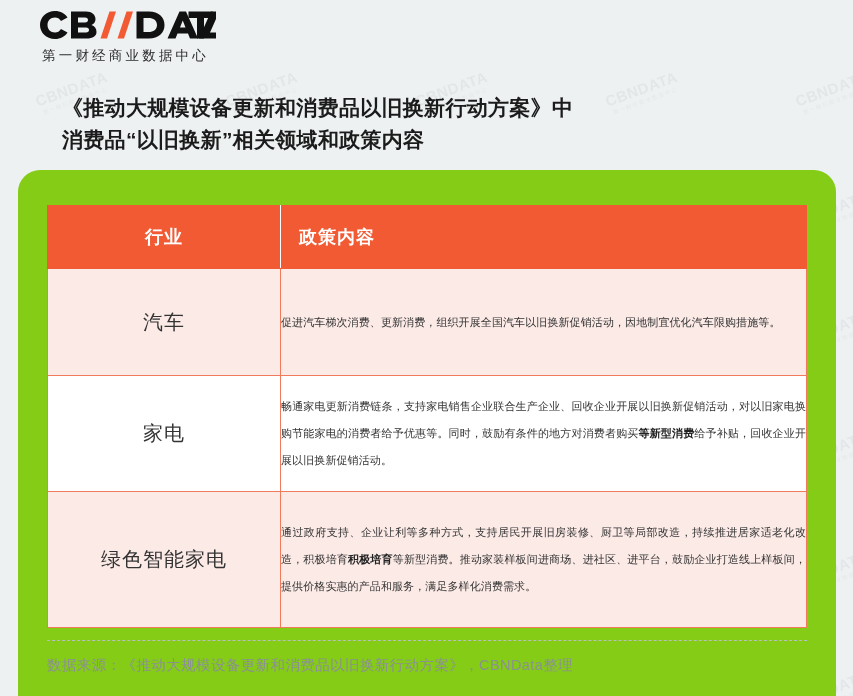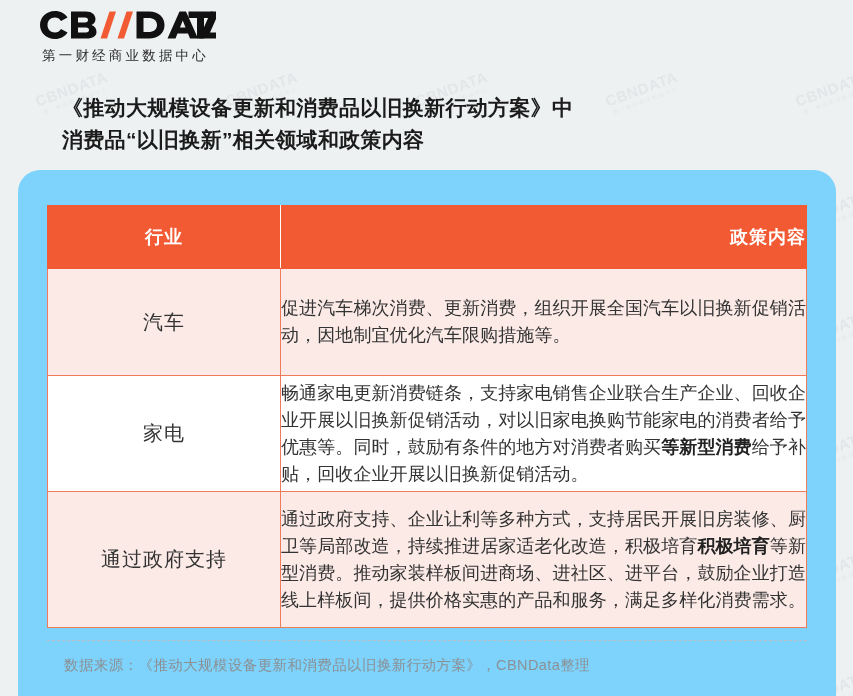--- a/index.html
+++ b/index.html
@@ -81,21 +81,21 @@
   }
   .title-block .line { display: block; white-space: nowrap; }
 
   
   .card {
     position: absolute;
     left: 18px;
     top: 170px;
     width: 818px;
     height: 526px;
-    background: #7dd3fc;
+    background: #84cc16;
     border-radius: 22px 22px 0 0;
     z-index: 10;
     box-shadow: 0 0 0 rgba(0,0,0,0);
   }
 
   
   .policy-table {
     position: absolute;
     left: 29px;
     top: 35px;
@@ -116,57 +116,57 @@
     font-weight: 700;
     height: 62px;
     border-color: #f15a33;
     letter-spacing: 1px;
   }
   .policy-table thead th.col-industry {
     text-align: center;
     border-right: 1px solid #ffffff;
   }
   .policy-table thead th.col-policy {
-    text-align: right;
-    padding-left: 4px;
+    text-align: left;
+    padding-left: 18px;
   }
   .col-industry { width: 232px; }
 
   .policy-table tbody tr.row-tinted td { background: #fbeae6; }
   .policy-table tbody tr.row-plain td { background: #ffffff; }
 
   .cell-industry {
     text-align: center;
     font-size: 20px;
     color: #333333;
     letter-spacing: 1px;
   }
   .cell-policy {
     padding: 12px 14px 12px 18px;
-    font-size: 18px;
+    font-size: 11px;
     line-height: 27px;
     color: #333333;
     text-align: justify;
     text-justify: inter-character;
     letter-spacing: 0.1px;
   }
   .cell-policy b { font-weight: 700; color: #222222; }
 
   
   .footer-divider {
     position: absolute;
     left: 47px;
     top: 640px;
     width: 760px;
     border-top: 1.5px dashed #b9bec2;
     z-index: 15;
   }
   .footer-note {
     position: absolute;
-    left: 64px;
+    left: 47px;
     top: 645px;
     width: 780px;
     height: 40px;
     display: flex;
     align-items: center;
     font-size: 14.5px;
     color: #8b9094;
     letter-spacing: 0.4px;
     z-index: 15;
     font-family: "Liberation Sans", sans-serif;
@@ -337,21 +337,21 @@
     <tbody id="table-body">
         <tr class="row-tinted">
           <td class="cell-industry col-industry" style="height: 106px;">汽车</td>
           <td class="cell-policy"><span>促进汽车梯次消费、更新消费，组织开展全国汽车以旧换新促销活动，因地制宜优化汽车限购措施等。</span></td>
         </tr>
         <tr class="row-plain">
           <td class="cell-industry col-industry" style="height: 115px;">家电</td>
           <td class="cell-policy"><span>畅通家电更新消费链条，支持家电销售企业联合生产企业、回收企业开展以旧换新促销活动，对以旧家电换购节能家电的消费者给予优惠等。同时，鼓励有条件的地方对消费者购买</span><b>等新型消费</b><span>给予补贴，回收企业开展以旧换新促销活动。</span></td>
         </tr>
         <tr class="row-tinted">
-          <td class="cell-industry col-industry" style="height: 135px;">通过政府支持</td>
+          <td class="cell-industry col-industry" style="height: 135px;">绿色智能家电</td>
           <td class="cell-policy"><span>通过政府支持、企业让利等多种方式，支持居民开展旧房装修、厨卫等局部改造，持续推进居家适老化改造，积极培育</span><b>积极培育</b><span>等新型消费。推动家装样板间进商场、进社区、进平台，鼓励企业打造线上样板间，提供价格实惠的产品和服务，满足多样化消费需求。</span></td>
         </tr>
       </tbody>
   </table>
 </div>
 
 <div class="footer-divider"></div>
 <div class="footer-note">数据来源：《推动大规模设备更新和消费品以旧换新行动方案》，CBNData整理</div>
 
 </body></html>

